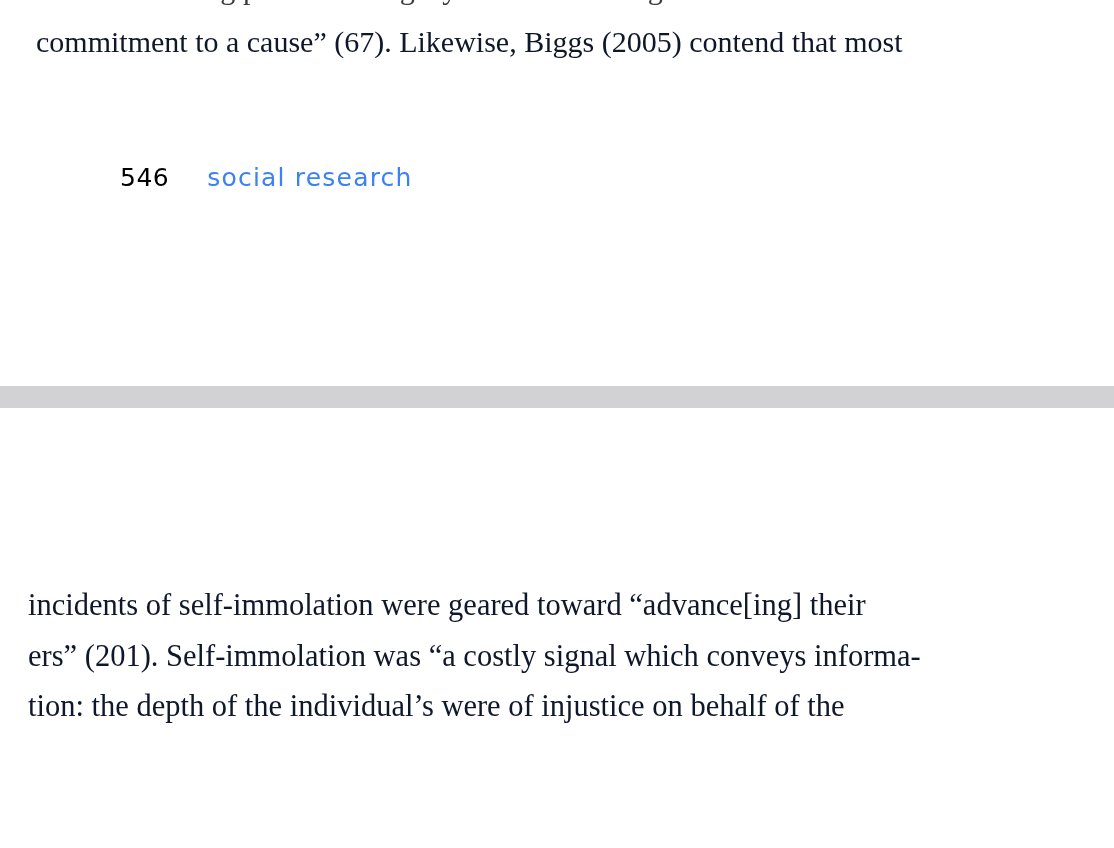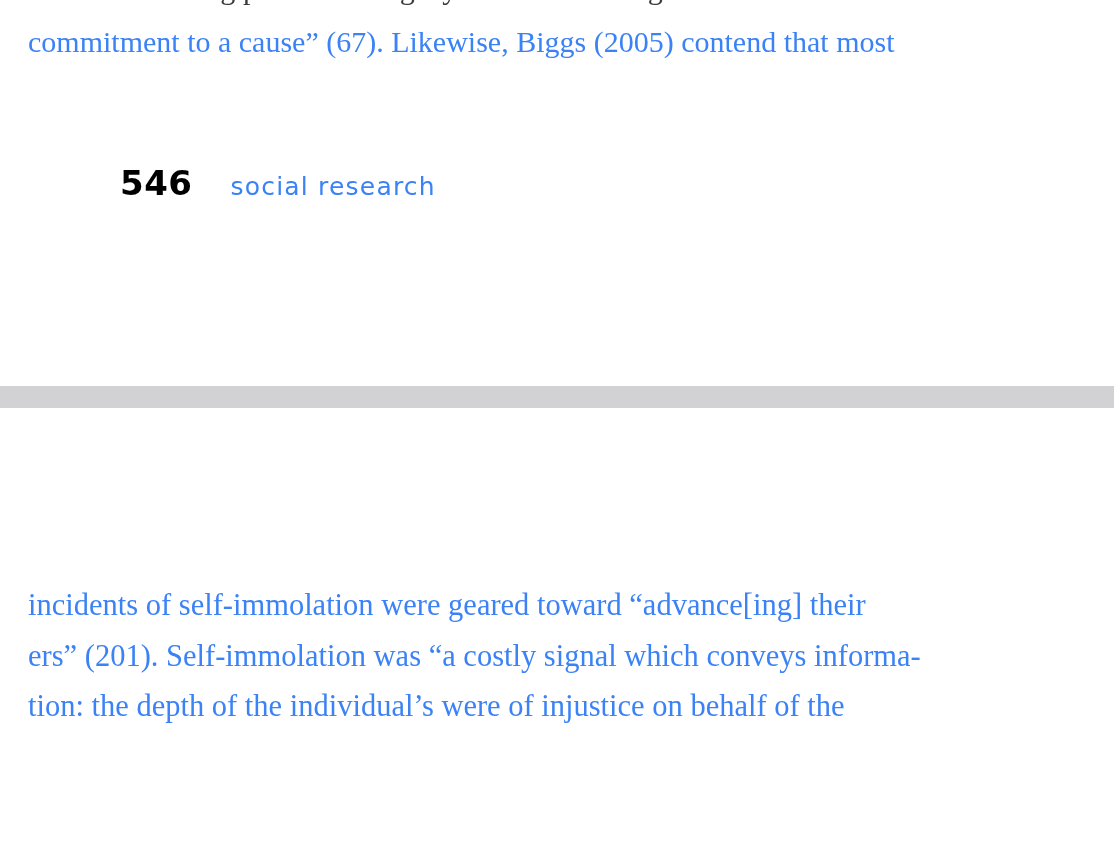--- a/index.html
+++ b/index.html
@@ -32,22 +32,23 @@
     width: 1114px;
     height: 390px;
     background: #ffffff;
     overflow: hidden;
   }
 
   .body-text {
     font-family: "Liberation Serif", serif;
     font-size: 30px;
     line-height: 51px;
-    color: #3b82f6;
+    color: #0f172a;
     text-align: justify;
+    margin-left: 8px;
   }
 
   
   .clipped-line {
     position: absolute;
     left: 28px;
     top: -22px;
     width: 1052px;
     height: 34px;
     overflow: hidden;
@@ -77,22 +78,22 @@
   
   .footer {
     position: absolute;
     left: 120px;
     top: 163px;
     display: flex;
     align-items: baseline;
   }
   .footer-pageno {
     font-family: "DejaVu Sans", sans-serif;
-    font-size: 34px;
-    font-weight: bold;
+    font-size: 25px;
+    font-weight: normal;
     letter-spacing: 0.5px;
     color: #000000;
   }
   .footer-journal {
     font-family: "DejaVu Sans", sans-serif;
     font-size: 25px;
     font-weight: normal;
     letter-spacing: 1.2px;
     color: #3b82f6;
     margin-left: 38px;
@@ -114,21 +115,21 @@
     left: 0;
     top: 408px;
     width: 1114px;
     height: 440px;
     background: #ffffff;
     overflow: hidden;
   }
 
   .para {
     position: absolute;
-    left: 28px;
+    left: 20px;
     top: 172px;
     width: 1052px;
   }
   .para p {
     margin: 0;
     font-size: 30.5px;
     line-height: 50.5px;
     text-align: justify;
     text-align-last: left;
     hyphens: manual;

